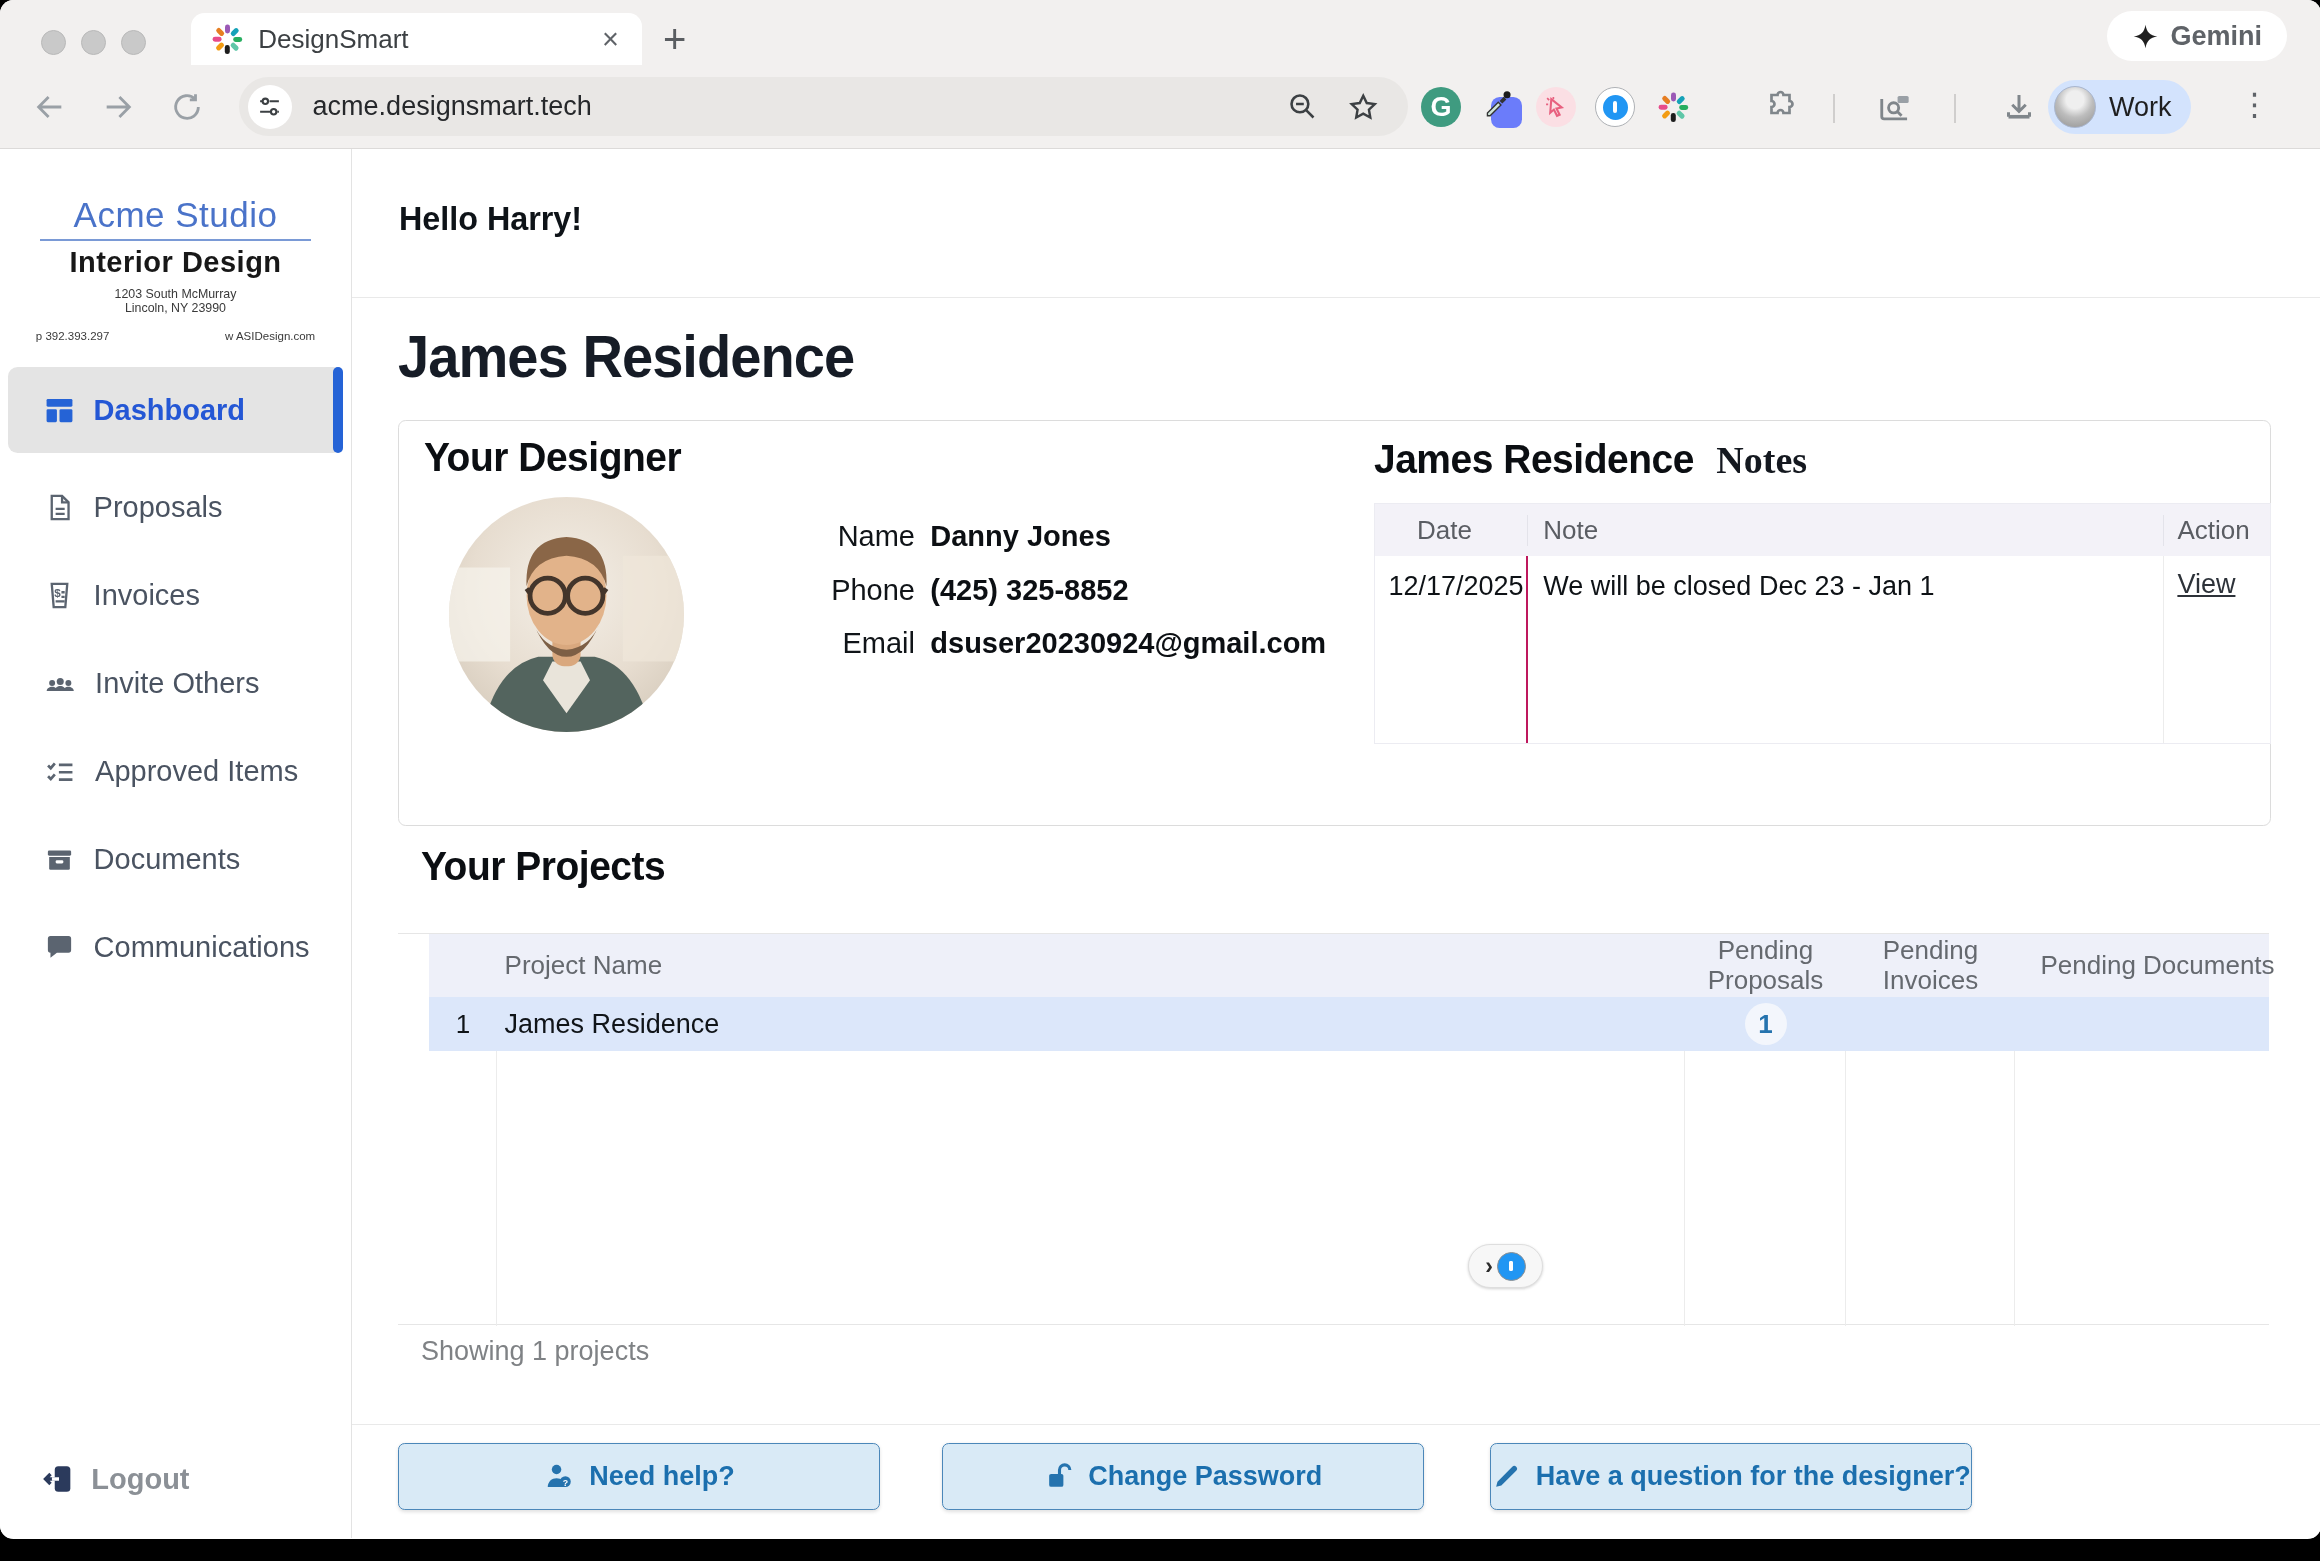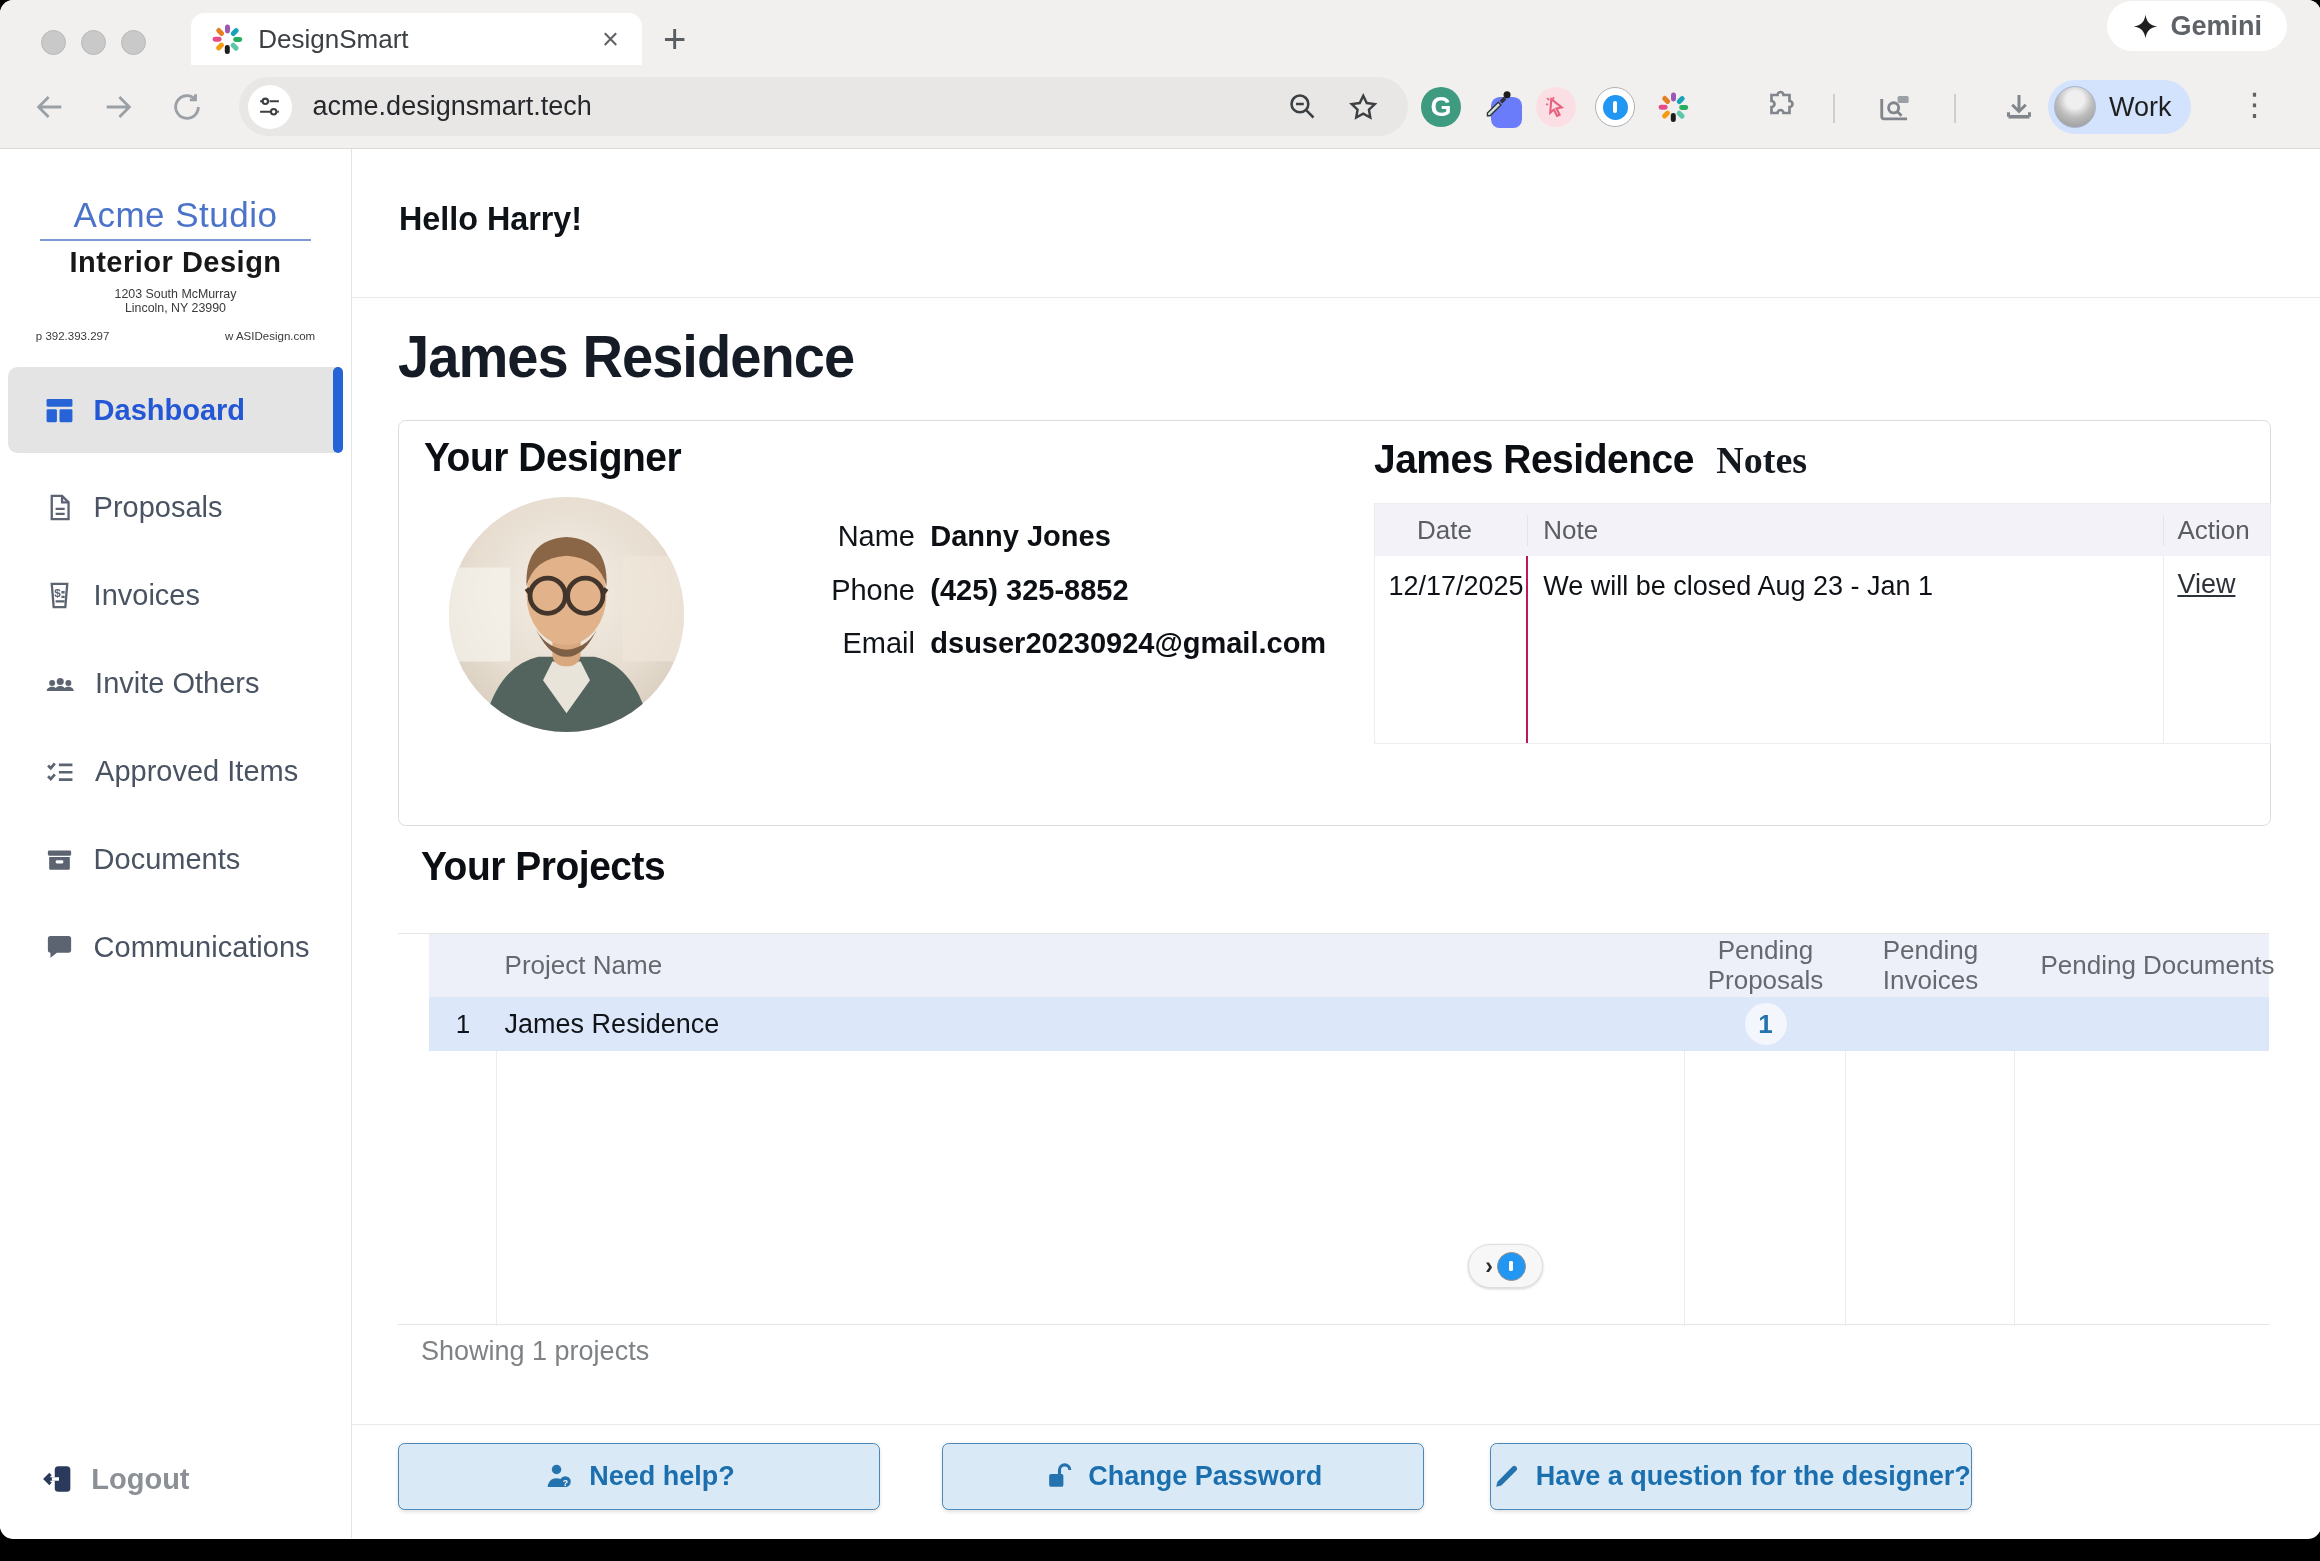--- a/index.html
+++ b/index.html
@@ -11,21 +11,21 @@
   
   .tabstrip { position:relative; height:65px; background:#f2f0ef; }
   .traffic { position:absolute; top:30px; width:25px; height:25px; border-radius:50%;
              background:#c9c9c9; border:1px solid #b9b9b9; }
   .tl1{left:41px} .tl2{left:81px} .tl3{left:121px}
   .tab { position:absolute; left:191px; top:13.4px; width:451px; height:52px;
          background:#fff; border-radius:13.4px 13.4px 0 0; display:flex; align-items:center; }
   .tab-title { font-size:26px; color:#3c4043; margin-left:15.3px; flex:1; }
   .tab-close { font-size:29px; color:#5f6368; margin-right:23px; line-height:1; }
   .newtab { position:absolute; left:663px; top:17px; font-size:40px; font-weight:300; color:#5a5d61; }
-  .gemini { position:absolute; right:34px; top:1px; height:50px; padding:0 25px;
+  .gemini { position:absolute; right:34px; top:11px; height:50px; padding:0 25px;
             background:#fff; border-radius:25px; display:flex; align-items:center; gap:11.5px; }
   .gemini span { font-size:27px; font-weight:600; color:#5f6368; }
 
   
   .burst { position:relative; width:31px; height:31px; margin-left:21px; flex:none; }
   .burst i { position:absolute; left:13.4px; top:11.5px; width:4.8px; height:8.6px; border-radius:2.4px; }
 
   
   .toolbar { position:relative; height:84px; background:#f2f0ef; border-bottom:1px solid #dcdad9;padding-left:16px; }
   .navbtn { position:absolute; top:25px; color:#9aa0a6; }
@@ -424,21 +424,21 @@
         </div>
 
         <div class="ntable">
           <div class="nhead">
             <div class="nh-date">Date</div>
             <div class="nh-note">Note</div>
             <div class="nh-act">Action</div>
           </div>
           <div class="nrow">
             <div class="nr-date">12/17/2025</div>
-            <div class="nr-note">We will be closed Aug 23 - Jan 1</div>
+            <div class="nr-note">We will be closed Dec 23 - Jan 1</div>
             <div class="nr-act"><span class="view-link">View</span></div>
           </div>
         </div>
       </div>
 
       <div class="sec-h projects-h">Your Projects</div>
 
       <div class="ptable">
         <div class="pcols phead">
           <div></div>

